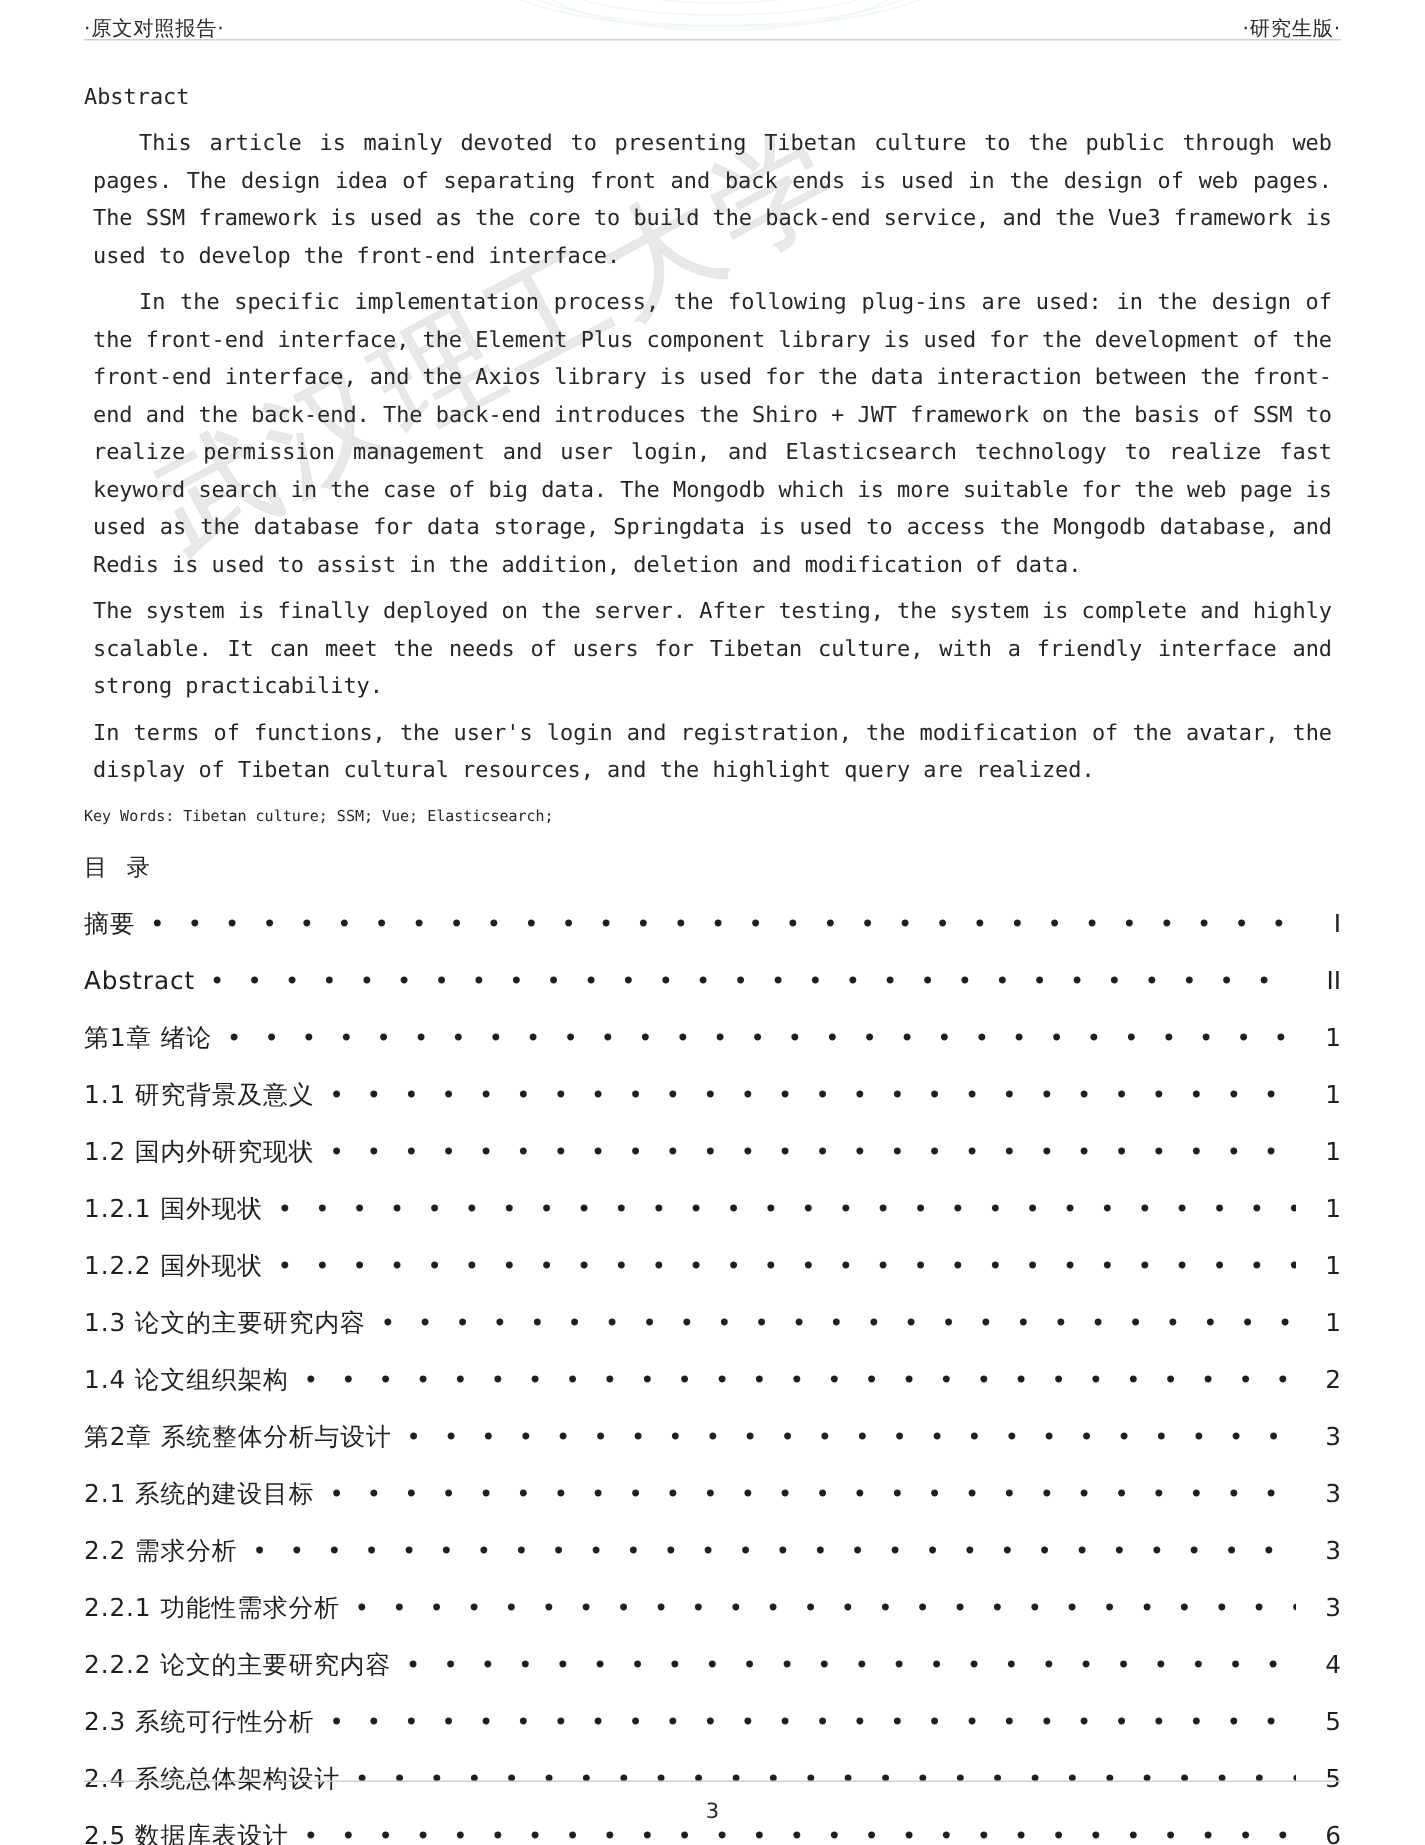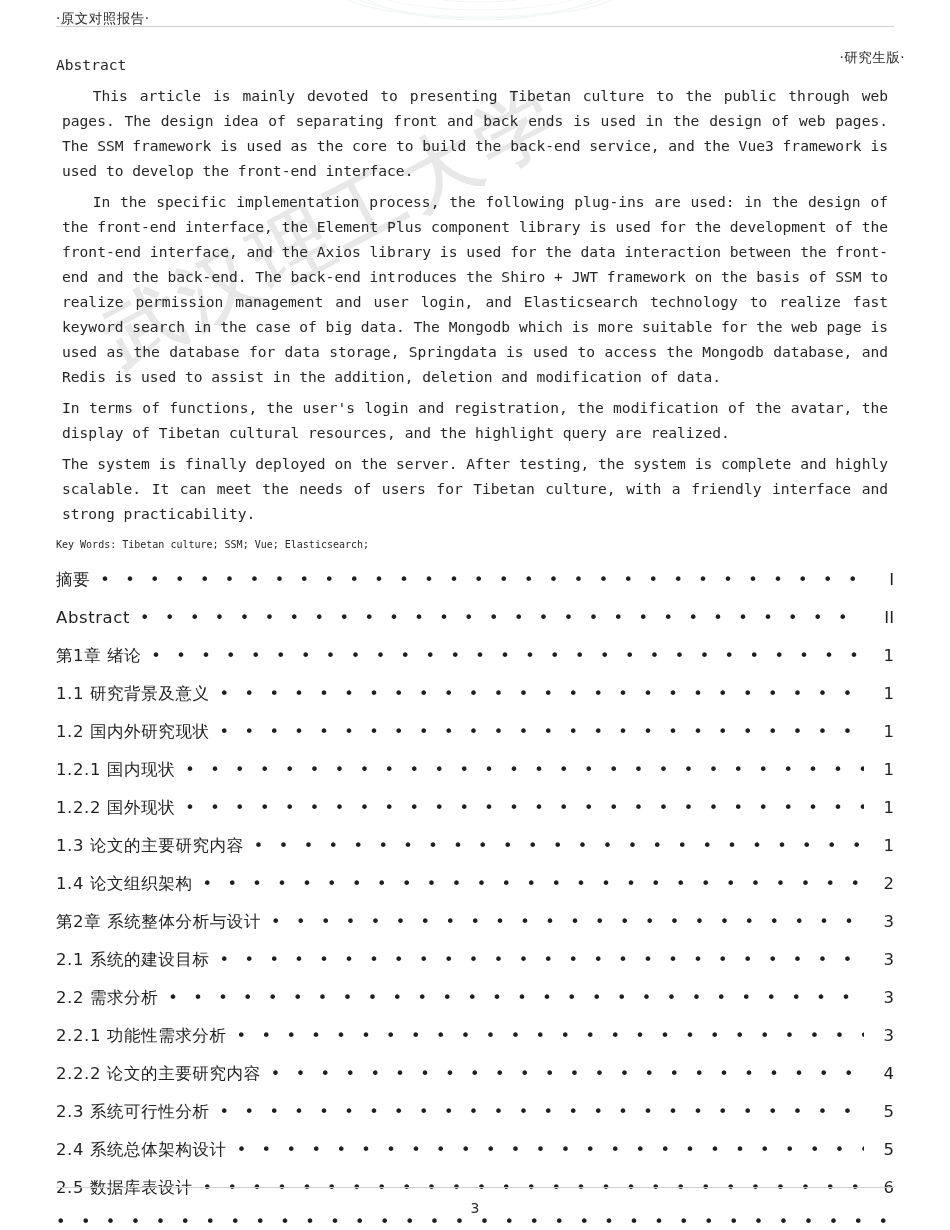--- a/index.html
+++ b/index.html
@@ -30,24 +30,23 @@
     color: #2b2b2b;
   }
   .header-left {
     position: absolute;
     left: 56px;
     top: 0;
     letter-spacing: 0.5px;
   }
   .header-right {
     position: absolute;
-    right: 45px;
+    right: 56px;
     top: 0;
     letter-spacing: 0.5px;
-    margin-top: 39px;
   }
   .header-rule {
     position: absolute;
     top: 26px;
     left: 56px;
     width: 838px;
     height: 0;
     border-top: 1px solid #cfcfcf;
   }
 
@@ -213,25 +212,26 @@
   </div>
 
   <div class="watermark-diag">武汉理工大学</div>
 
   <div class="content">
 
     <div class="abs-label">Abstract</div>
 
     <p class="abs-para indent">This article is mainly devoted to presenting Tibetan culture to the public through web pages. The design idea of separating front and back ends is used in the design of web pages. The SSM framework is used as the core to build the back-end service, and the Vue3 framework is used to develop the front-end interface.</p>
     <p class="abs-para indent">In the specific implementation process, the following plug-ins are used: in the design of the front-end interface, the Element Plus component library is used for the development of the front-end interface, and the Axios library is used for the data interaction between the front-end and the back-end. The back-end introduces the Shiro + JWT framework on the basis of SSM to realize permission management and user login, and Elasticsearch technology to realize fast keyword search in the case of big data. The Mongodb which is more suitable for the web page is used as the database for data storage, Springdata is used to access the Mongodb database, and Redis is used to assist in the addition, deletion and modification of data.</p>
+    <p class="abs-para">The system is finally deployed on the server. After testing, the system is complete and highly scalable. It can meet the needs of users for Tibetan culture, with a friendly interface and strong practicability.</p>
     <p class="abs-para">In terms of functions, the user's login and registration, the modification of the avatar, the display of Tibetan cultural resources, and the highlight query are realized.</p>
-    <p class="abs-para">The system is finally deployed on the server. After testing, the system is complete and highly scalable. It can meet the needs of users for Tibetan culture, with a friendly interface and strong practicability.</p>
 
     <p class="keywords">Key Words: Tibetan culture; SSM; Vue; Elasticsearch;</p>
 
+    <div class="toc-title">目  录</div>
 
     <div class="toc">
 
       <div class="toc-row">
         <span class="toc-label">摘要</span>
         <span class="toc-dots">• • • • • • • • • • • • • • • • • • • • • • • • • • • • • • • • • • • • • • • • • • • • • • • • • • • • • • • • • • • • • • • • • • • • • • • • • • • • • • • • • • • • • • • • • • • • • • •</span>
         <span class="toc-page">I</span>
       </div>
 
       <div class="toc-row">
@@ -252,21 +252,21 @@
         <span class="toc-page">1</span>
       </div>
 
       <div class="toc-row">
         <span class="toc-label">1.2 国内外研究现状</span>
         <span class="toc-dots">• • • • • • • • • • • • • • • • • • • • • • • • • • • • • • • • • • • • • • • • • • • • • • • • • • • • • • • • • • • • • • • • • • • • • • • • • • • • • • • • • • • • • • • • • • • • • • •</span>
         <span class="toc-page">1</span>
       </div>
 
       <div class="toc-row">
-        <span class="toc-label">1.2.1 国内现状</span>
+        <span class="toc-label">1.2.1 国外现状</span>
         <span class="toc-dots">• • • • • • • • • • • • • • • • • • • • • • • • • • • • • • • • • • • • • • • • • • • • • • • • • • • • • • • • • • • • • • • • • • • • • • • • • • • • • • • • • • • • • • • • • • • • • • •</span>
         <span class="toc-page">1</span>
       </div>
 
       <div class="toc-row">
         <span class="toc-label">1.2.2 国外现状</span>
         <span class="toc-dots">• • • • • • • • • • • • • • • • • • • • • • • • • • • • • • • • • • • • • • • • • • • • • • • • • • • • • • • • • • • • • • • • • • • • • • • • • • • • • • • • • • • • • • • • • • • • • • •</span>
         <span class="toc-page">1</span>
       </div>
 

